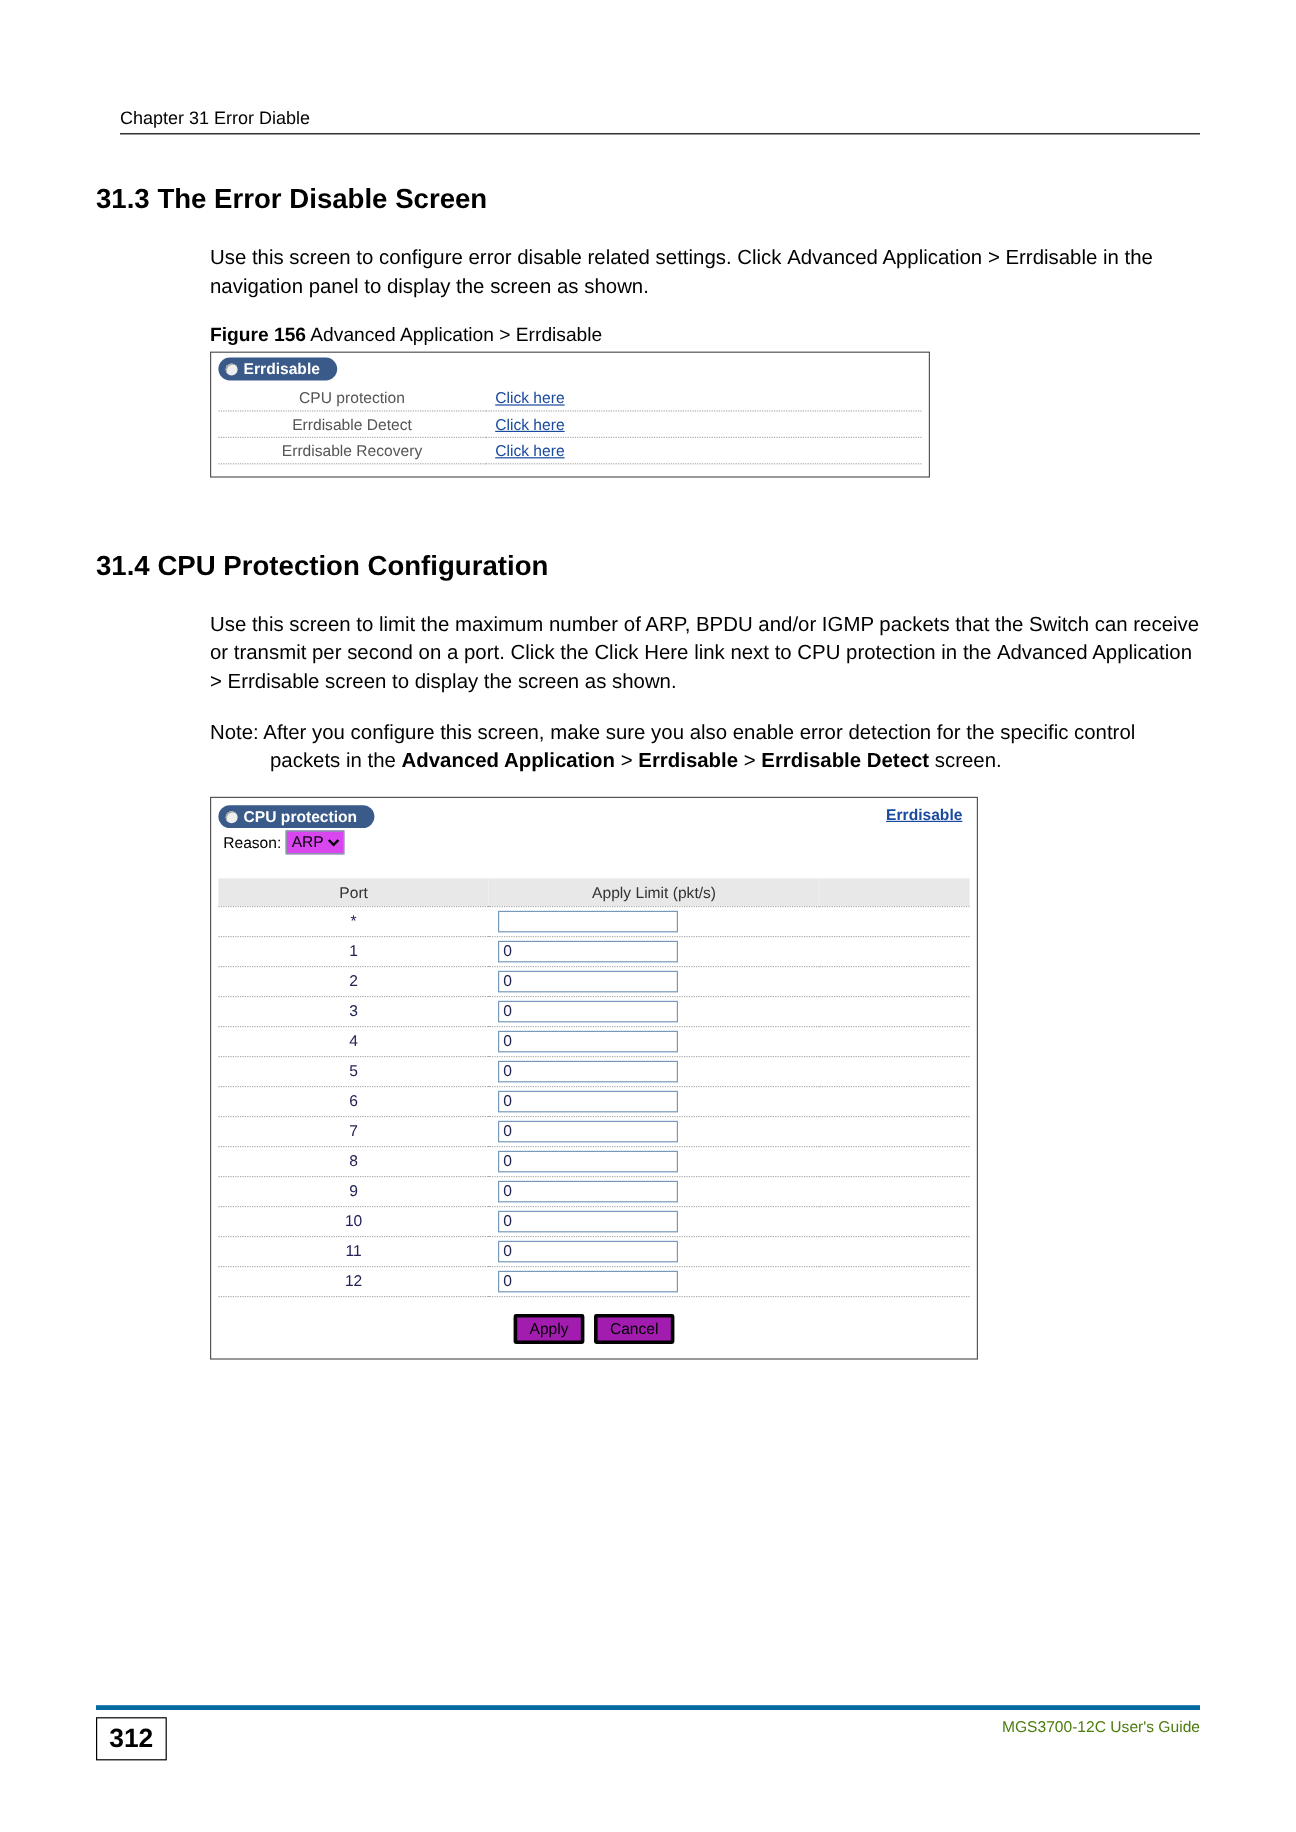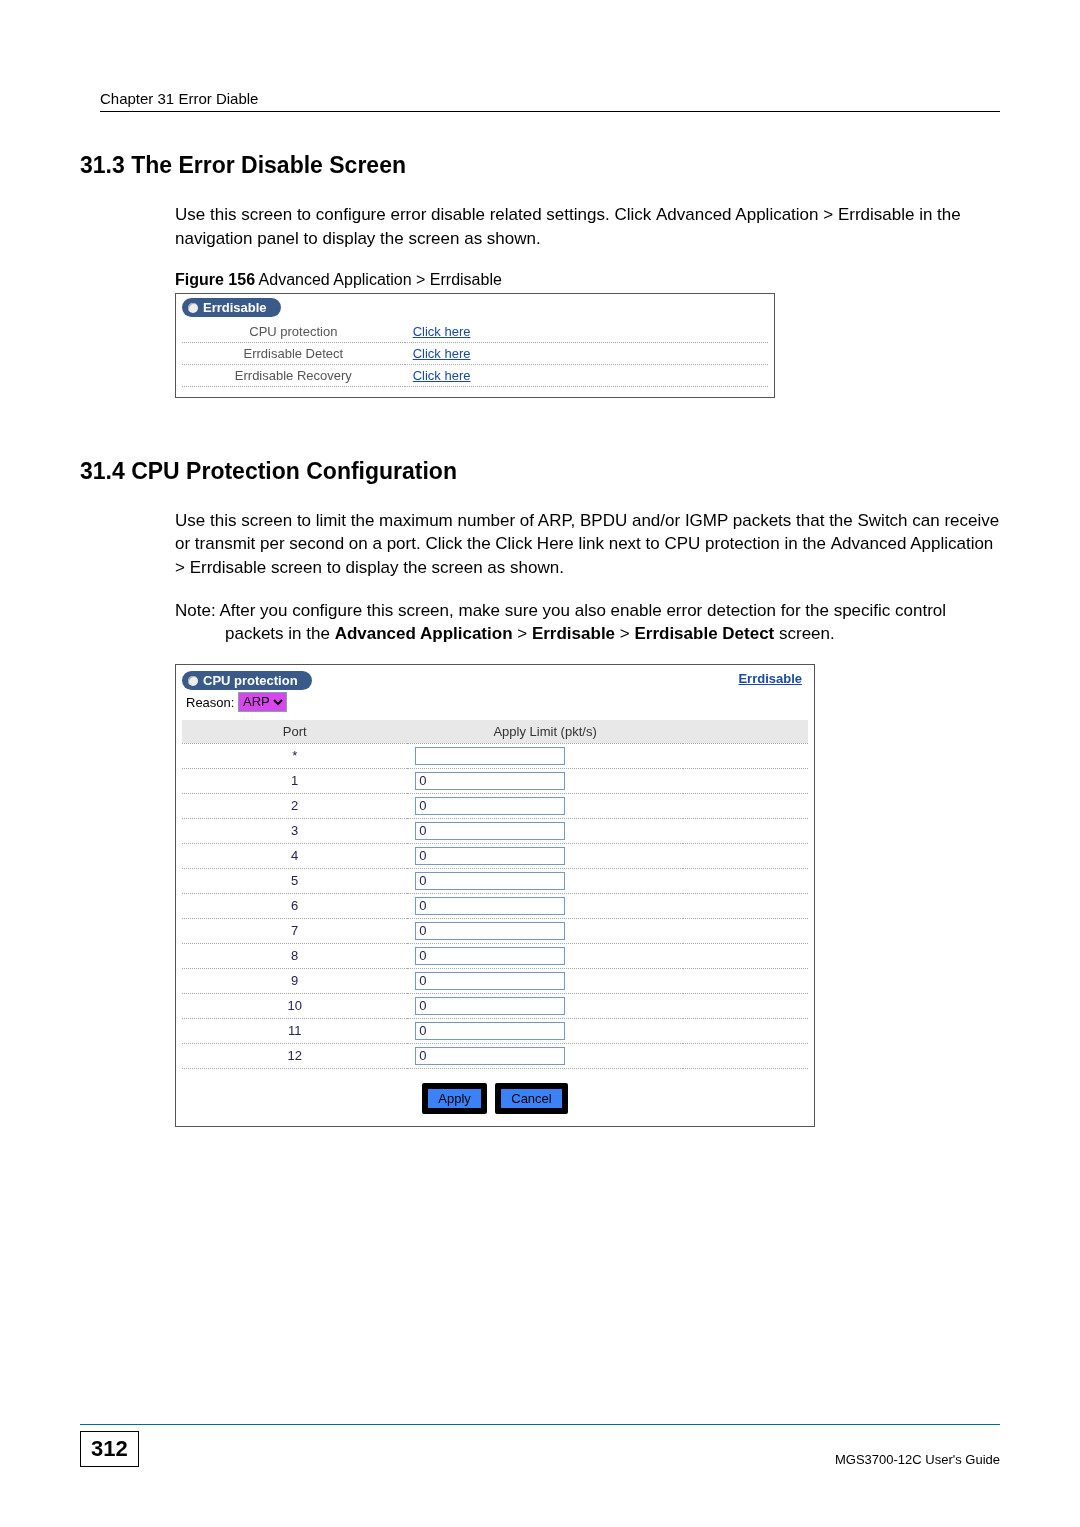--- a/index.html
+++ b/index.html
@@ -100,57 +100,57 @@
     }
     .errd-link { color:#1a4aa0; text-decoration: underline; font-size:13px; font-weight:bold;}
     .reason-row { font-size:13px; color:#000; padding-left:4px; margin-top:2px;}
     .reason-row select {
       font-size:13px; height:20px; border:1px solid #7a9; background:#d946ef;
     }
     .ratetable {
       width:100%;
       border-collapse:collapse;
       font-size:13px;
-      margin-top:0;
+      margin-top:12px;
     }
     .ratetable th {
       background:#e8e8e8; color:#333; font-weight:normal;
       padding:4px 8px; border-bottom:1px dotted #aaa;
     }
     .ratetable th:first-child{ width:36%; text-align:center;}
     .ratetable th:nth-child(2){ width:44%; text-align:center;}
     .ratetable td {
       border-bottom:1px dotted #aaa;
       padding:3px 8px;
       color:#225;
     }
     .ratetable td.port { text-align:center; color:#225;}
     .ratetable input[type="text"] {
       width:150px; height:18px; font-size:13px;
       border:1px solid #7799bb; padding:0 3px; color:#225;
     }
     .btnrow { text-align:center; margin-top:14px; }
     .btnrow button {
-      font-size:13px; padding:2px 10px; border:6px solid #000000; background:#3b82f6;
+      font-size:13px; padding:2px 10px; border:3px solid #000000; background:#a21caf;
       border-radius:2px; margin:0 2px;
     }
     .footer {
       position:absolute;
       bottom:60px; left:80px; right:80px;
-      border-top:1px solid #0369a1;
+      border-top:4px solid #0369a1;
       padding-top:6px;
-      display:flex; justify-content:space-between; align-items:flex-end;
+      display:flex; justify-content:space-between; align-items:flex-start;
     }
     .footer .pagebox {
       border:1px solid #000;
       padding:4px 10px;
       font-size:22px;
       font-weight:bold;
     }
-    .footer .guide { font-size:13px; color:#000000; }
+    .footer .guide { font-size:13px; color:#4d7c0f; }
     .term { font-family: Verdana, sans-serif; }
   </style>
 </head>
 <body>
 
 <div class="page">
 
   <div class="header-line">Chapter 31 Error Diable</div>
 
   <h2 class="section-title">31.3  The Error Disable Screen</h2>

